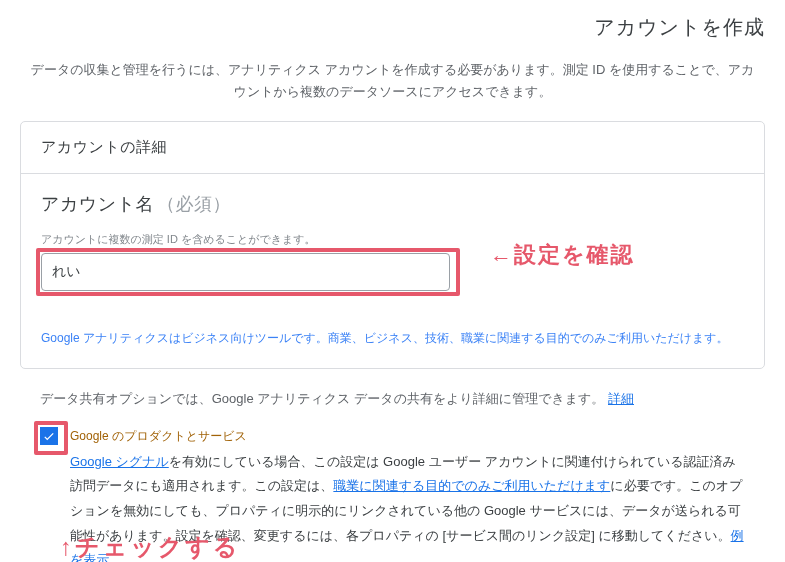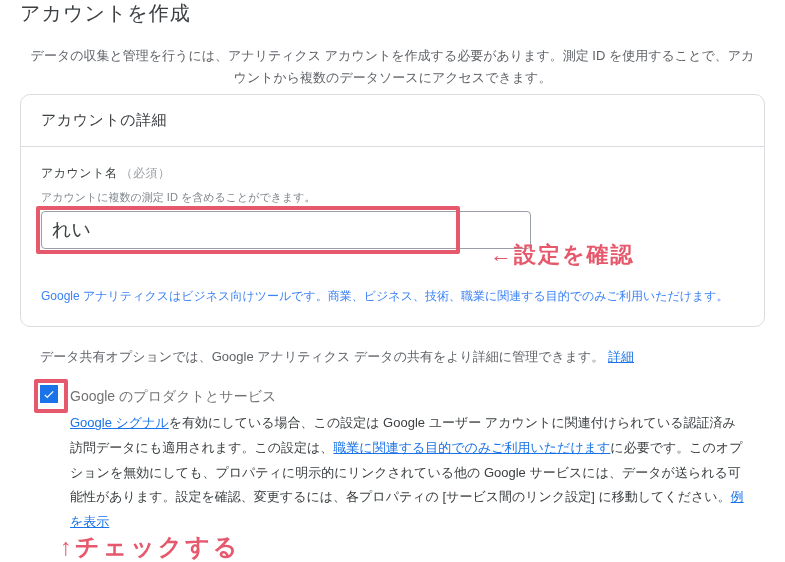--- a/index.html
+++ b/index.html
@@ -7,67 +7,68 @@
       font-family: Arial, "Hiragino Sans", "Meiryo", sans-serif;
       background: #fff;
       width: 785px;
       height: 562px;
       overflow: hidden;
       position: relative;
       color: #3c4043;
     }
     .container { padding: 0 20px; }
     .page-title {
-      text-align: left;
+      text-align: right;
       font-size: 20px;
       font-weight: 500;
       color: #3c4043;
+      margin-top: 14px;
       margin-bottom: 18px;
       letter-spacing: 1px;
     }
     .page-subtitle {
       text-align: center;
       font-size: 13px;
       color: #5f6368;
       line-height: 1.7;
-      margin-bottom: 5px;
+      margin-bottom: 18px;
       padding: 0 10px;
     }
     .card {
       border: 1px solid #dadce0;
-      border-radius: 10px;
+      border-radius: 5px;
       background: #fff;
       margin-bottom: 18px;
     }
     .card-header {
       font-size: 15px;
       color: #3c4043;
       padding: 16px 20px;
       border-bottom: 1px solid #dadce0;
       letter-spacing: 0.5px;
     }
     .card-body { padding: 18px 20px 20px; }
     .field-label {
-      font-size: 12px;
+      font-size: 18px;
       color: #3c4043;
       letter-spacing: 0.5px;
-      margin-bottom: 8px;
+      margin-bottom: 16px;
     }
     .required { color: #9aa0a6; margin-left: 3px; }
     .field-hint {
       font-size: 11px;
       color: #80868b;
       margin-bottom: 6px;
     }
     .input-wrap { position: relative; display: inline-block; }
     .text-input {
-      width: 490px;
+      width: 409px;
       height: 38px;
       padding: 6px 10px;
-      font-size: 19px;
+      font-size: 14px;
       border: 1px solid #9aa0a6;
       border-radius: 4px;
       outline: none;
       color: #3c4043;
     }
     .highlight-box {
       position: absolute;
       border: 4px solid #e6586b;
       pointer-events: none;
       border-radius: 2px;
@@ -98,21 +99,21 @@
       background: #1a73e8;
       display: flex; align-items: center; justify-content: center;
       flex: 0 0 18px;
       margin-top: 2px;
       cursor: pointer;
       position: relative;
       z-index: 2;
     }
     .checkbox svg { width: 14px; height: 14px; }
     .cb-text { font-size: 13px; color: #3c4043; line-height: 1.9; }
-    .cb-title { font-size: 14px; font-weight: 500; color: #737373; margin-bottom: 2px; }
+    .cb-title { font-size: 12px; font-weight: 500; color: #a16207; margin-bottom: 2px; }
     .hl-checkbox {
       left: 14px; top: 10px; width: 34px; height: 34px;
     }
     .annotation {
       position: absolute;
       color: #e6586b;
       font-weight: 700;
       font-size: 22px;
       pointer-events: none;
       letter-spacing: 2px;

